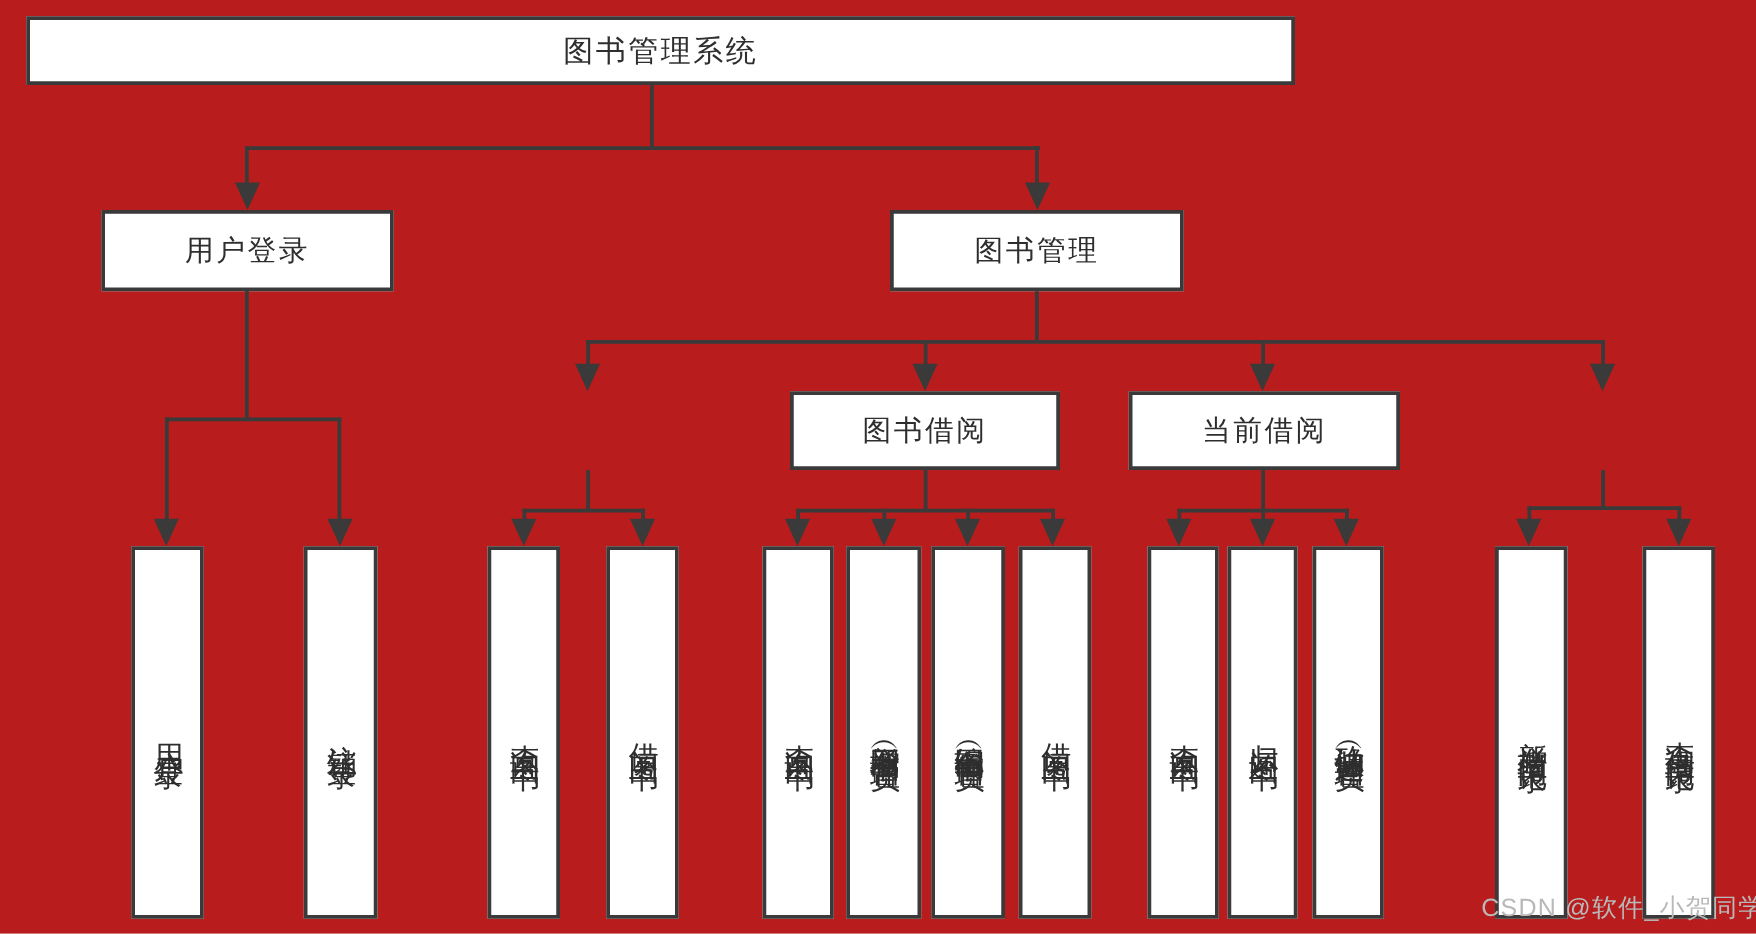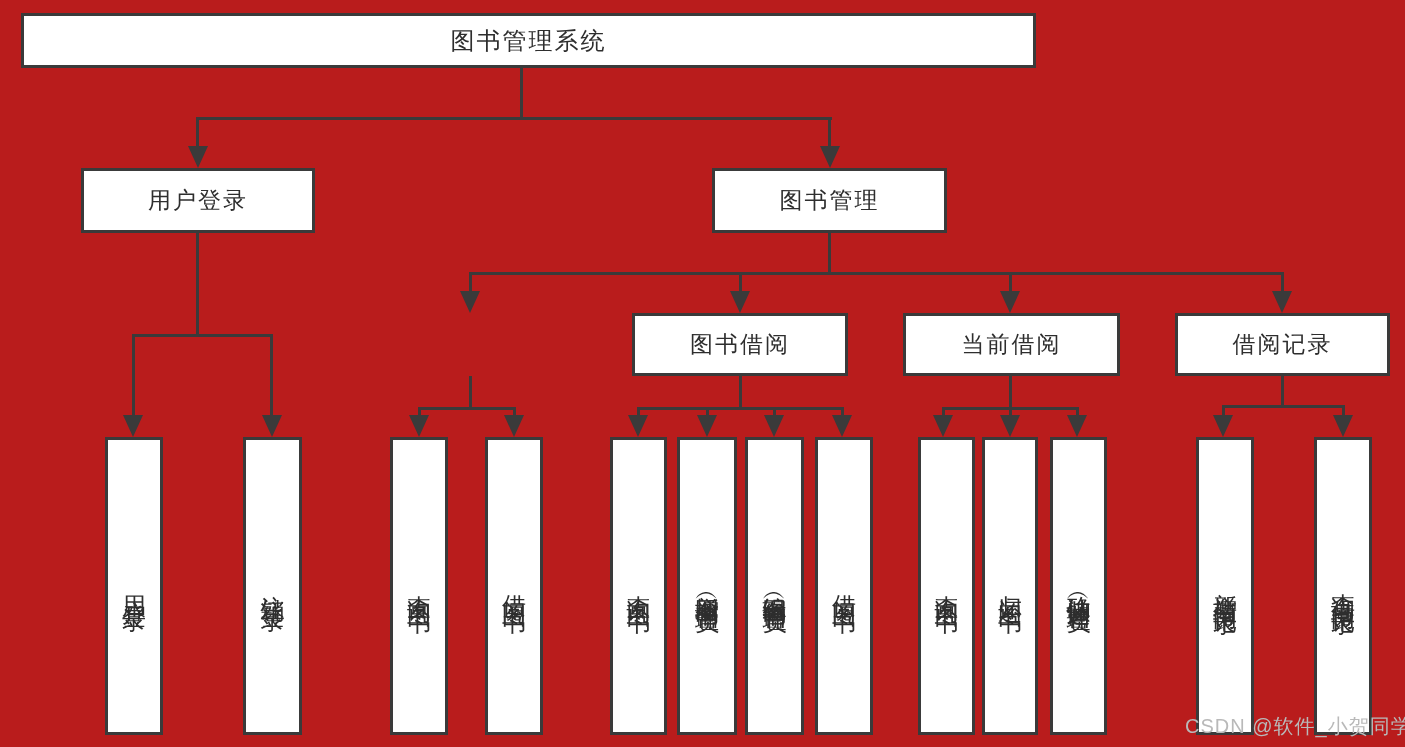--- a/index.html
+++ b/index.html
@@ -44,23 +44,20 @@
   </div>
   <div class="box" style="left:712px;top:168px;width:235px;height:65px;">
     <span class="hdr">图书管理</span>
   </div>
 
   <div class="box" style="left:903px;top:313px;width:217px;height:63px;">
     <span class="hdr">当前借阅</span>
   </div>
   <div class="box" style="left:632px;top:313px;width:216px;height:63px;">
     <span class="hdr">图书借阅</span>
-  </div>
-  <div class="box" style="left:1175px;top:313px;width:215px;height:63px;">
-    <span class="hdr">借阅记录</span>
   </div>
 
   <div class="box" style="left:105px;top:437px;width:58px;height:298px;">
     <span class="vtext">用户登录</span>
   </div>
   <div class="box" style="left:243px;top:437px;width:59px;height:298px;">
     <span class="vtext">注销登录</span>
   </div>
 
   <div class="box" style="left:390px;top:437px;width:58px;height:298px;">

